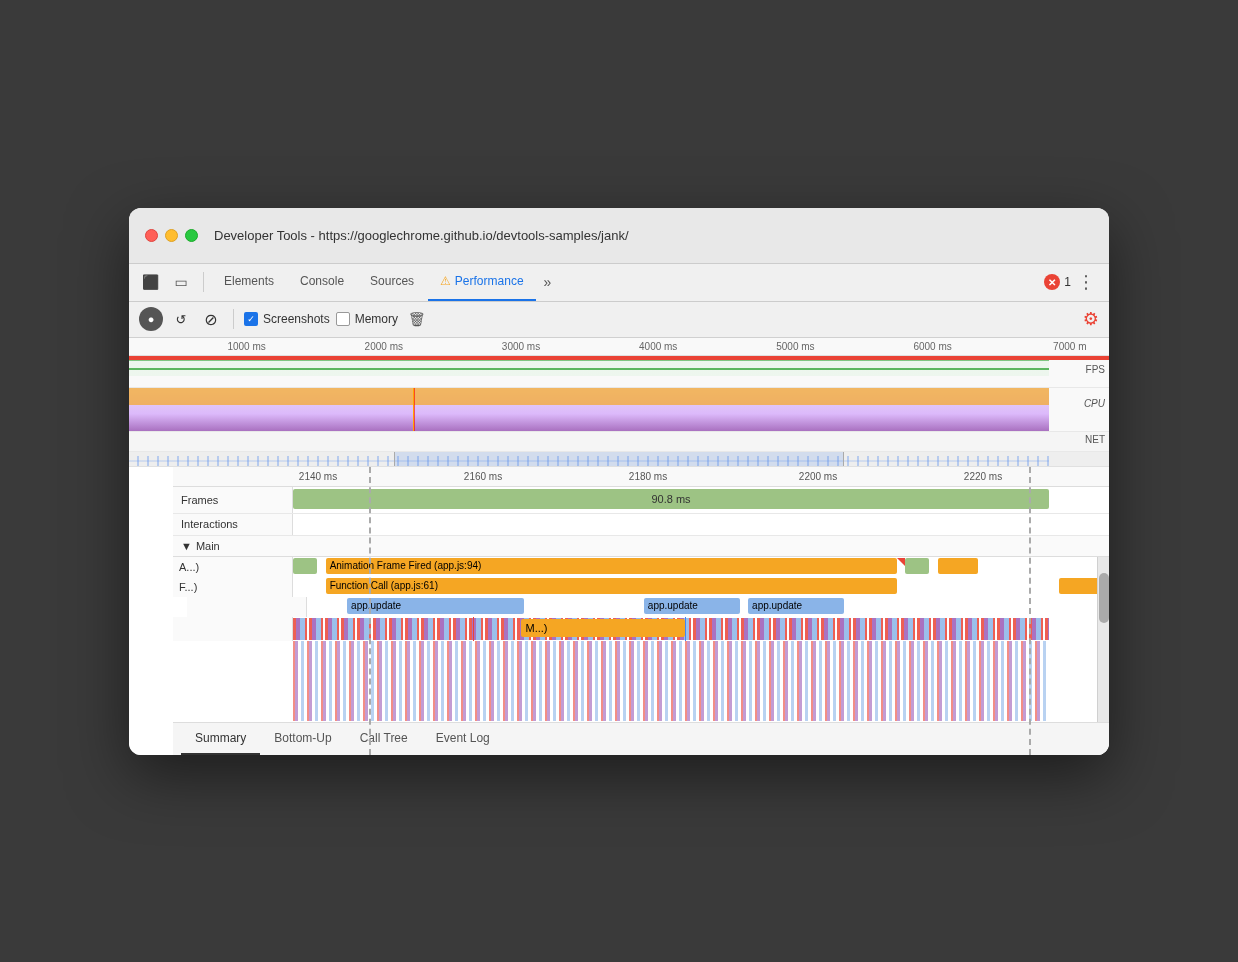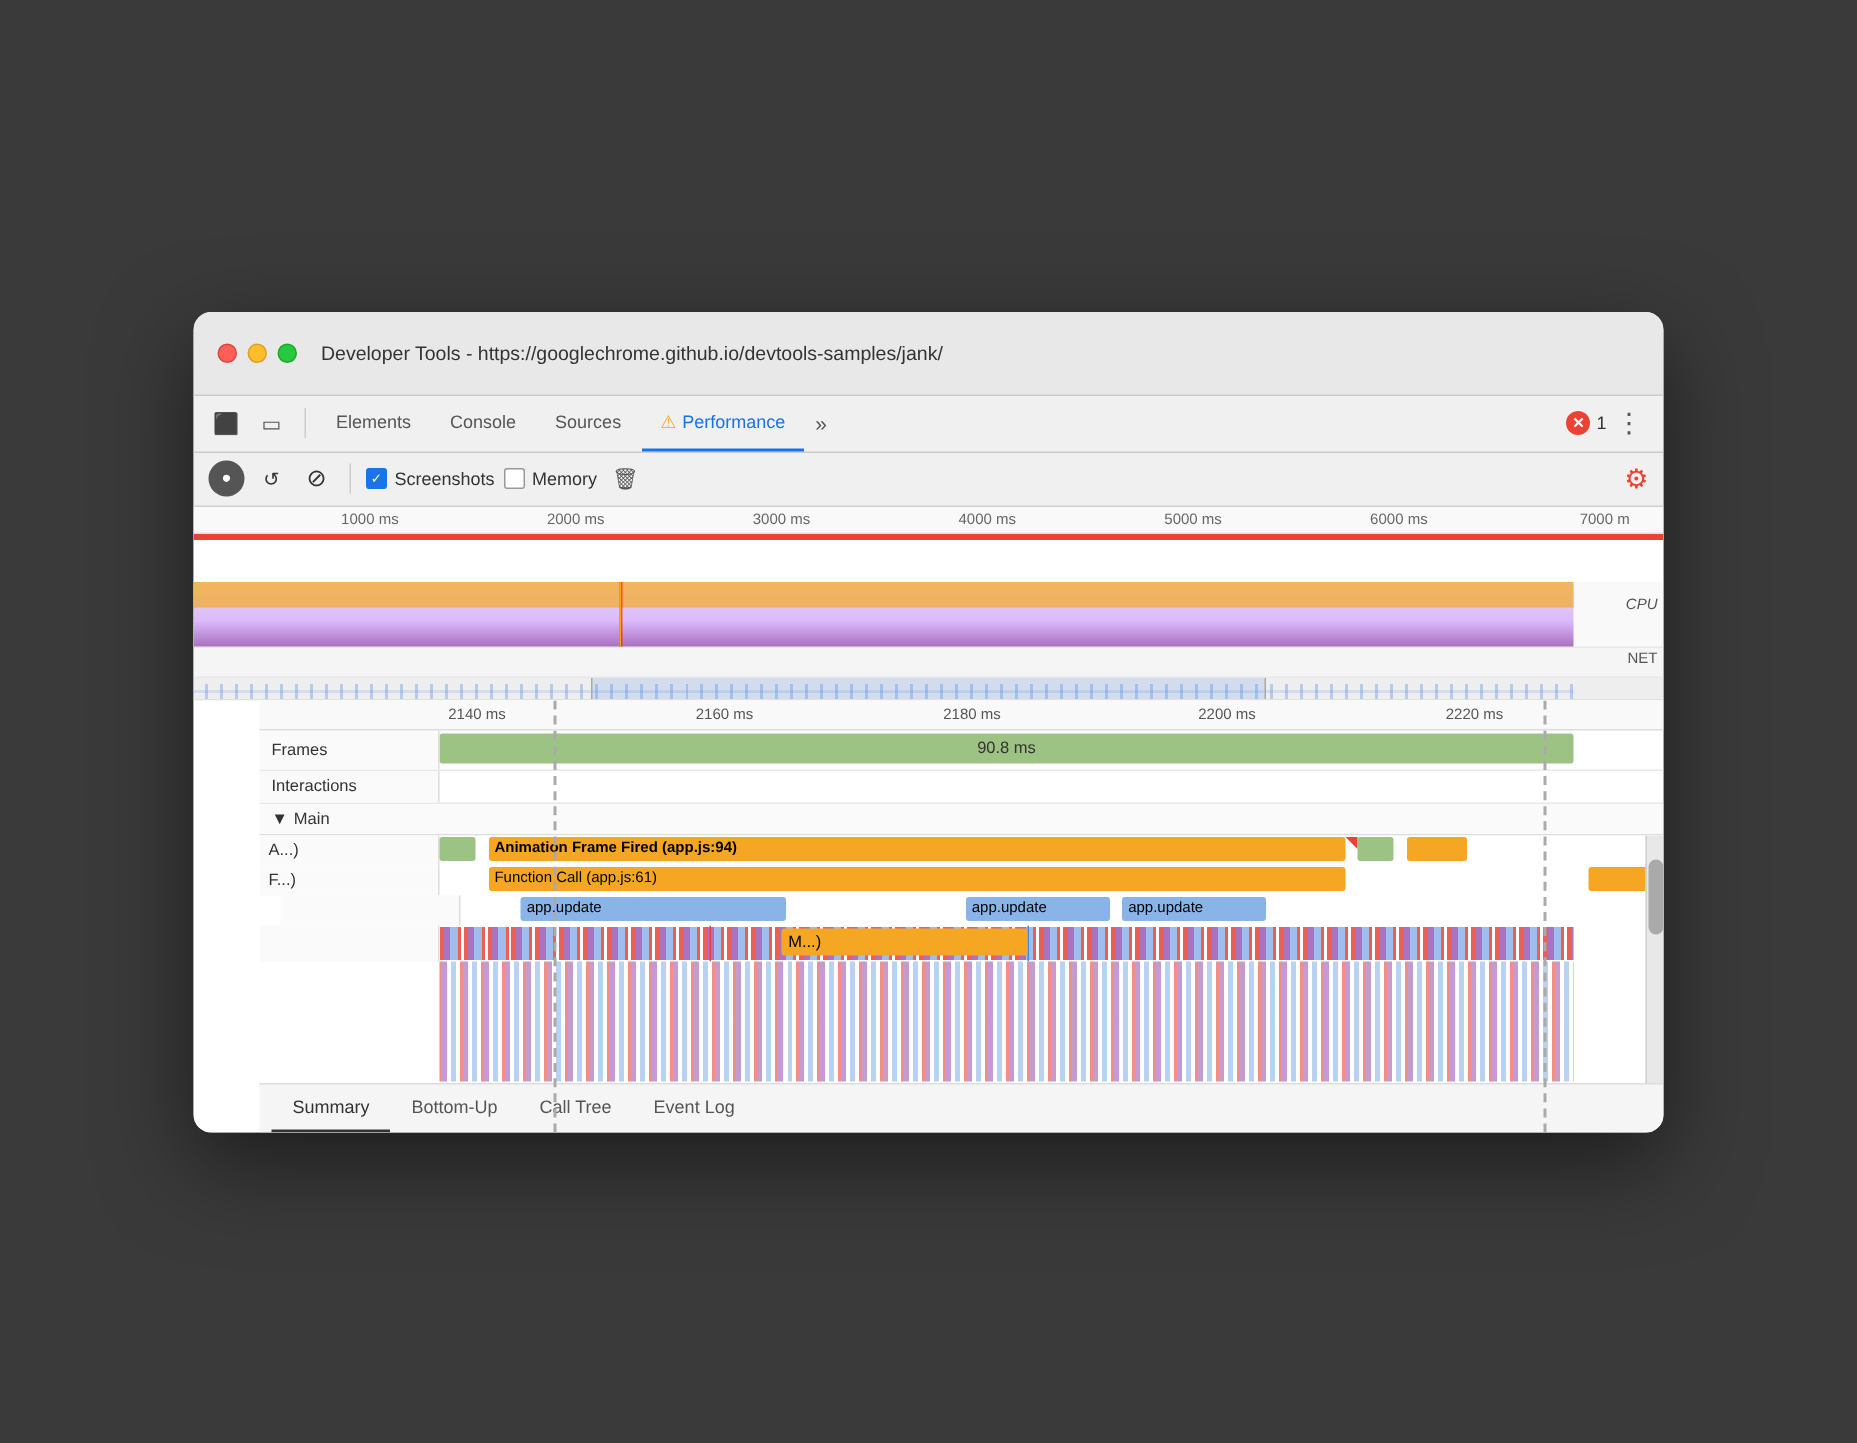--- a/index.html
+++ b/index.html
@@ -473,20 +473,25 @@
       <span class="time-tick" style="left:54%">4000 ms</span>
       <span class="time-tick" style="left:68%">5000 ms</span>
       <span class="time-tick" style="left:82%">6000 ms</span>
       <span class="time-tick" style="left:96%">7000 m</span>
     </div>
 
     <div class="overview-tracks" style="height:110px;position:relative;">
 
       <div style="position:absolute;top:0;left:0;right:0;height:4px;background:#ea4335;z-index:2;"></div>
 
+      <div class="track-fps" style="height:28px;position:relative;top:4px;">
+        <div style="position:absolute;left:0;right:60px;top:0;bottom:0;background:linear-gradient(to bottom,#4caf50 1px,#e8f5e9 1px,#e8f5e9 60%,transparent 60%);opacity:0.7;"></div>
+        <div style="position:absolute;left:0;right:60px;top:8px;height:2px;background:#4caf50;opacity:0.9;"></div>
+        <span class="track-fps-label" style="right:4px;top:4px;z-index:1;">FPS</span>
+      </div>
 
       <div class="track-cpu" style="height:44px;position:absolute;top:32px;left:0;right:0;">
 
         <div style="position:absolute;left:0;right:60px;top:0;bottom:0;background:linear-gradient(to top,#9b59b6 0%,#d7aefb 40%,rgba(200,160,230,0.4) 100%);opacity:0.85;"></div>
 
         <div style="position:absolute;left:0;right:60px;top:0;bottom:60%;background:rgba(245,166,35,0.7);"></div>
 
         <div style="position:absolute;left:29%;top:0;bottom:0;width:2px;background:rgba(255,0,0,0.6);"></div>
         <div style="position:absolute;left:29%;top:0;height:100%;width:1px;background:orange;"></div>
         <span class="track-cpu-label" style="right:4px;">CPU</span>
@@ -544,21 +549,21 @@
     <div class="main-header">
       <span class="triangle">▼</span>
       <span>Main</span>
     </div>
 
     <div class="flame-chart" style="height:165px;position:relative;overflow:hidden;">
 
       <div class="flame-row" style="top:0;height:20px;display:flex;align-items:center;">
 
         <div style="width:120px;min-width:120px;background:#fafafa;border-right:1px solid #ddd;height:100%;display:flex;align-items:center;padding:0 6px;font-size:11px;color:#333;overflow:hidden;">A...)</div>
-        <div style="flex:1;position:relative;height:100%;font-weight:bold;">
+        <div style="flex:1;position:relative;height:100%;">
 
           <div class="flame-block flame-green" style="left:0%;width:3%;font-size:9px;"></div>
 
           <div class="flame-block flame-orange" style="left:4%;width:70%;">Animation Frame Fired (app.js:94)</div>
 
           <div style="position:absolute;left:74%;top:1px;width:0;height:0;border-style:solid;border-width:0 8px 8px 0;border-color:transparent #ea4335 transparent transparent;"></div>
 
           <div class="flame-block flame-green" style="left:75%;width:3%;"></div>
 
           <div class="flame-block flame-orange" style="left:79%;width:5%;right:55px;"></div>

